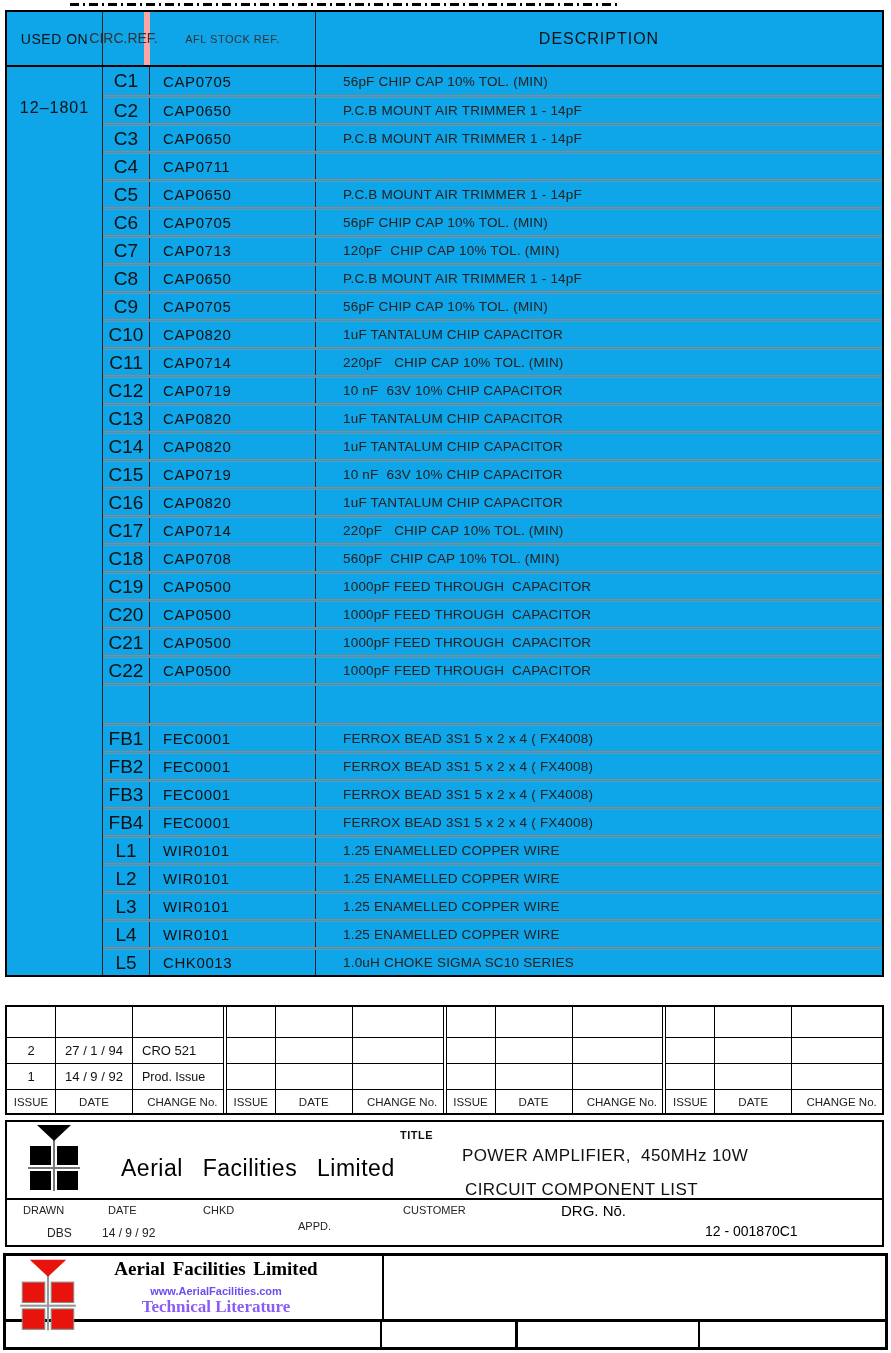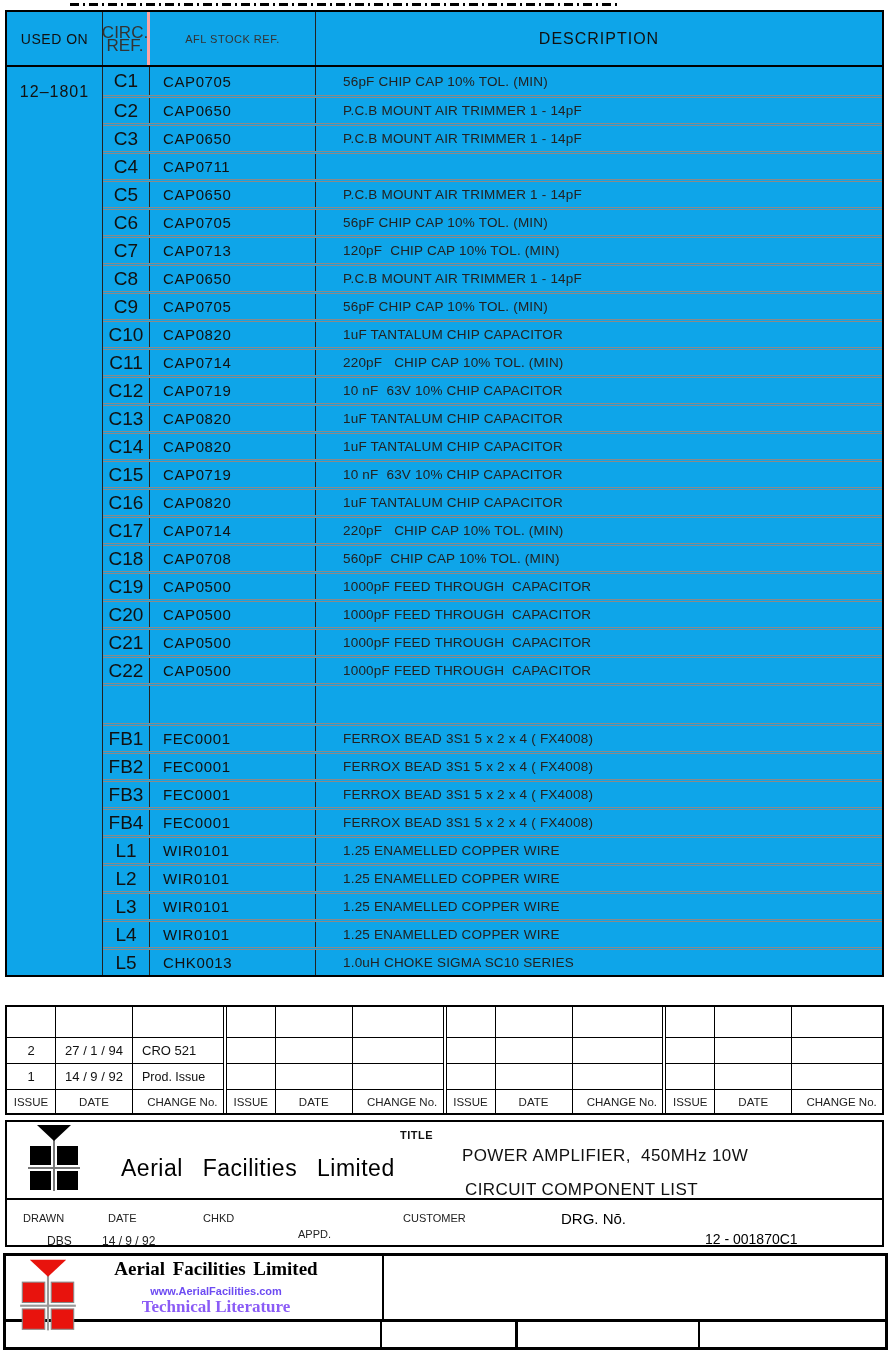--- a/index.html
+++ b/index.html
@@ -14,25 +14,25 @@
   }
 
   
   .ctable{
     position:absolute;left:5px;top:10px;width:879px;box-sizing:border-box;
     border:2px solid #000;display:flex;flex-direction:column;background:#0ea5e9;
   }
   .chead{display:flex;height:53px;border-bottom:2px solid #000;}
   .chead>div{display:flex;align-items:center;justify-content:center;box-sizing:border-box;}
   .h-usedon{width:96px;border-right:1px solid #222;font-size:14px;letter-spacing:.5px;}
-  .h-circ{width:47px;border-right:3px solid #fca5a5;font-size:17px;line-height:13px;flex-direction:column;color:#333;}
+  .h-circ{width:47px;border-right:6px solid #fca5a5;font-size:14px;line-height:13px;flex-direction:row;color:#333;}
   .h-stock{width:166px;border-right:1px solid #222;font-size:11px;letter-spacing:.5px;color:#333;}
   .h-desc{flex:1;font-size:16px;letter-spacing:1px;}
   .cbody{display:flex;}
-  .usedon-cell{width:96px;border-right:1px solid #222;box-sizing:border-box;text-align:center;padding-top:16px;
+  .usedon-cell{width:96px;border-right:1px solid #222;box-sizing:border-box;text-align:center;padding-top:32px;
     font-size:16px;letter-spacing:1px;}
   .rowswrap{flex:1;display:flex;flex-direction:column;}
   .crow{display:flex;height:28px;box-sizing:border-box;border-top:3px double #8a8a8a;}
   .crow:first-child{border-top:none;}
   .crow.spacer{height:40px;}
   .c-ref{width:47px;border-right:1px solid #222;box-sizing:border-box;display:flex;align-items:center;justify-content:center;
     font-size:19px;}
   .c-stock{width:166px;border-right:1px solid #222;box-sizing:border-box;display:flex;align-items:center;padding-left:13px;
     font-size:15px;letter-spacing:.6px;}
   .c-desc{flex:1;display:flex;align-items:center;padding-left:27px;font-size:13.5px;letter-spacing:.2px;color:#222;
@@ -57,21 +57,21 @@
     position:absolute;left:5px;top:1120px;width:879px;height:127px;box-sizing:border-box;
     border:2px solid #000;background:#fff;
   }
   .tb-top{position:relative;height:76px;}
   .logo-title{position:absolute;left:18px;top:3px;}
   .company-name{position:absolute;left:114px;top:33px;font-size:23px;word-spacing:13px;letter-spacing:.5px;color:#000;}
   .title-label{position:absolute;left:393px;top:7px;font-size:11px;font-weight:bold;letter-spacing:.5px;}
   .title-line1{position:absolute;left:455px;top:24px;font-size:17px;letter-spacing:.4px;white-space:pre;}
   .title-line2{position:absolute;left:458px;top:58px;font-size:17px;letter-spacing:.4px;}
   .tb-bottom{position:relative;border-top:2px solid #000;height:45px;font-size:11px;color:#222;}
-  .tb-bottom span{position:absolute;white-space:pre;margin-top:8px;}
+  .tb-bottom span{position:absolute;white-space:pre;}
   .lab-drawn{left:16px;top:4px;}
   .lab-date{left:101px;top:4px;}
   .lab-chkd{left:196px;top:4px;}
   .lab-appd{left:291px;top:20px;}
   .lab-customer{left:396px;top:4px;}
   .lab-drg{left:554px;top:2px;font-size:15px;color:#000;}
   .val-drawn{left:40px;top:26px;font-size:12px;}
   .val-date{left:95px;top:26px;font-size:12px;}
   .val-drg{left:698px;top:23px;font-size:14px;color:#000;}
 

